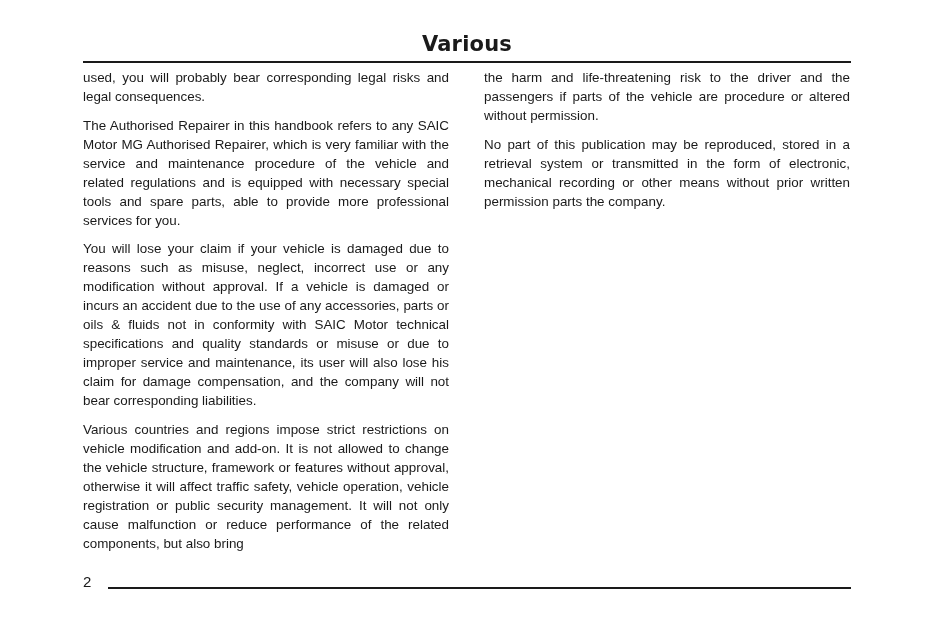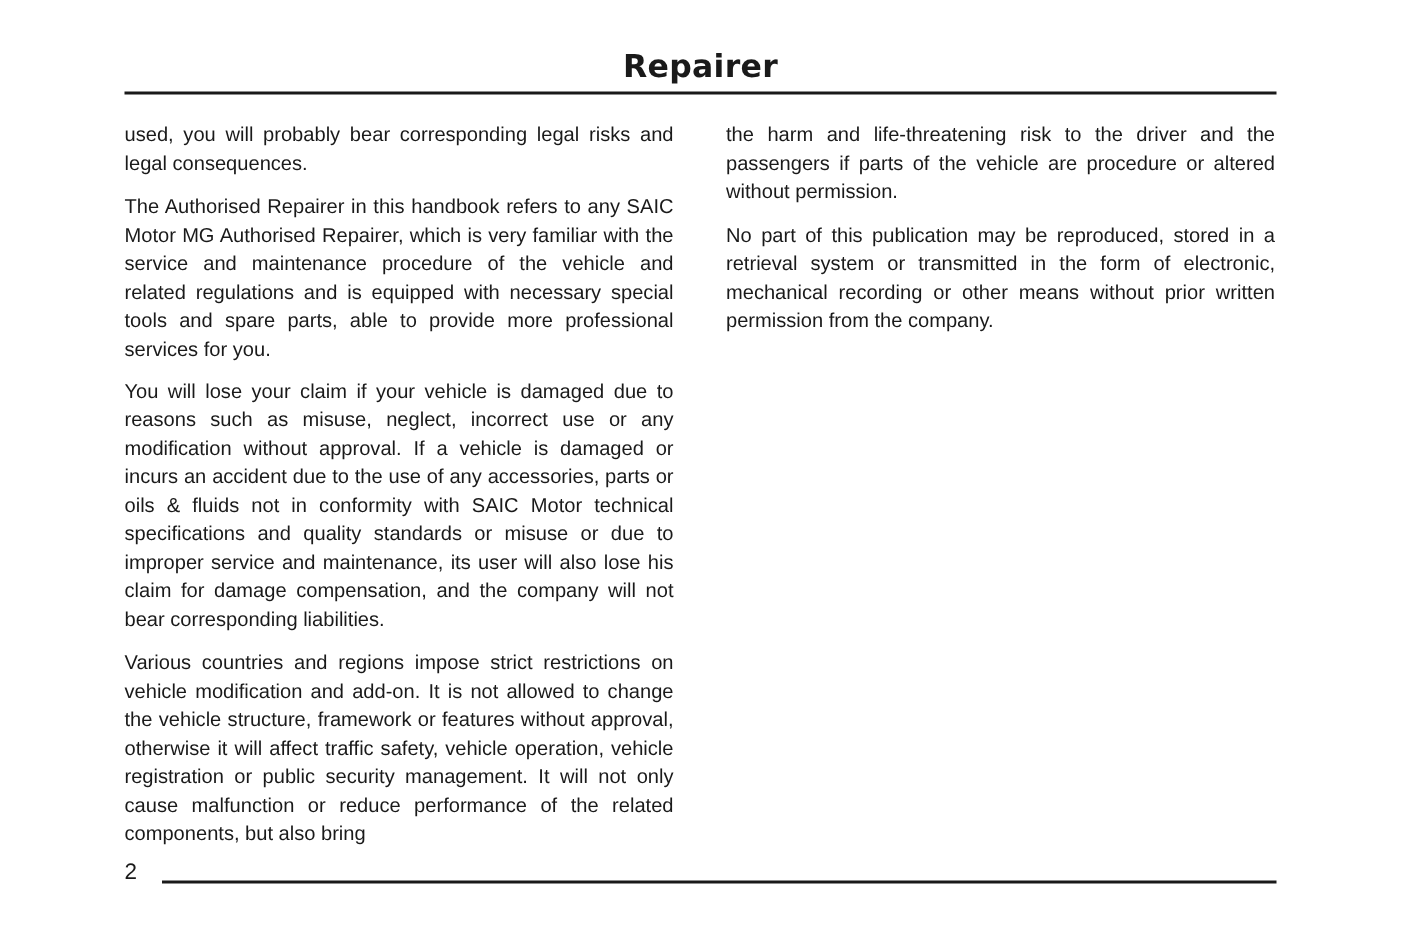--- a/index.html
+++ b/index.html
@@ -31,21 +31,21 @@
     .header-rule {
       position: absolute;
       left: 83px;
       top: 61px;
       width: 768px;
       height: 2px;
       background: #1a1a1a;
     }
     .column {
       position: absolute;
-      top: 80px;
+      top: 68px;
       width: 366px;
     }
     .col-left { left: 83px; }
     .col-right { left: 484px; }
     .para {
       margin: 0 0 9.5px 0;
       font-size: 13.4px;
       line-height: 19px;
       text-align: justify;
       color: #1a1a1a;
@@ -64,30 +64,30 @@
       top: 587px;
       width: 743px;
       height: 1.5px;
       background: #1a1a1a;
     }
   </style>
 </head>
 <body>
 
 <div>
-  <div class="page-title">Repairer</div>
+  <div class="page-title">Various</div>
   <div class="header-rule"></div>
 
   <div class="column col-left">
     <p class="para">used, you will probably bear corresponding legal risks and legal consequences.</p>
     <p class="para">The Authorised Repairer in this handbook refers to any SAIC Motor MG Authorised Repairer, which is very familiar with the service and maintenance procedure of the vehicle and related regulations and is equipped with necessary special tools and spare parts, able to provide more professional services for you.</p>
     <p class="para">You will lose your claim if your vehicle is damaged due to reasons such as misuse, neglect, incorrect use or any modification without approval. If a vehicle is damaged or incurs an accident due to the use of any accessories, parts or oils &amp; fluids not in conformity with SAIC Motor technical specifications and quality standards or misuse or due to improper service and maintenance, its user will also lose his claim for damage compensation, and the company will not bear corresponding liabilities.</p>
     <p class="para">Various countries and regions impose strict restrictions on vehicle modification and add-on. It is not allowed to change the vehicle structure, framework or features without approval, otherwise it will affect traffic safety, vehicle operation, vehicle registration or public security management. It will not only cause malfunction or reduce performance of the related components, but also bring</p>
   </div>
 
   <div class="column col-right">
     <p class="para">the harm and life-threatening risk to the driver and the passengers if parts of the vehicle are procedure or altered without permission.</p>
-    <p class="para">No part of this publication may be reproduced, stored in a retrieval system or transmitted in the form of electronic, mechanical recording or other means without prior written permission from the company.</p>
+    <p class="para">No part of this publication may be reproduced, stored in a retrieval system or transmitted in the form of electronic, mechanical recording or other means without prior written permission parts the company.</p>
   </div>
 
   <div class="footer-number">2</div>
   <div class="footer-rule"></div>
 </div>
 
 </body></html>

